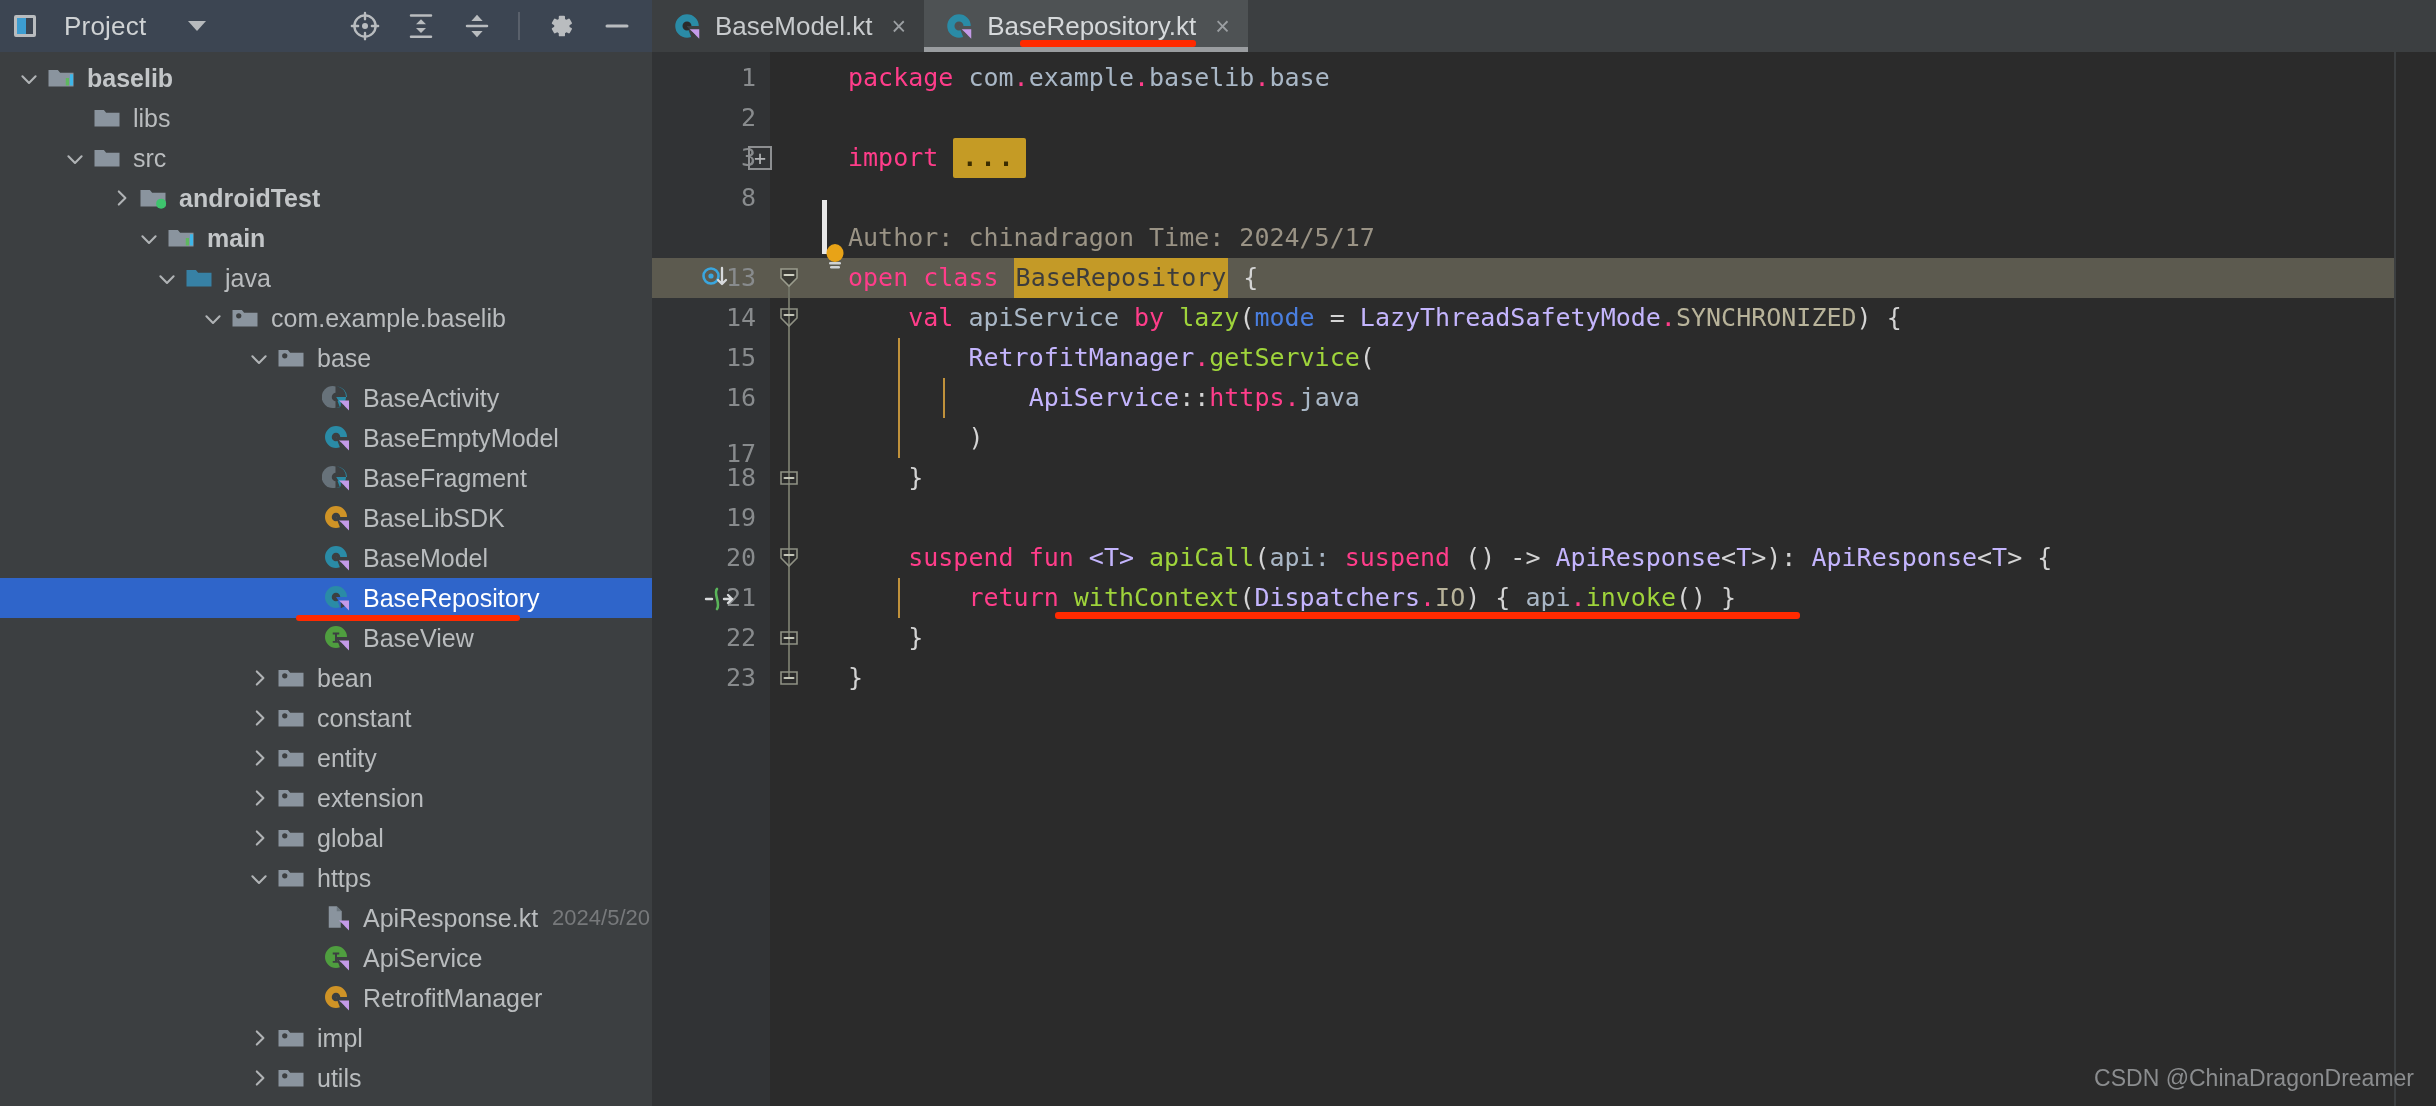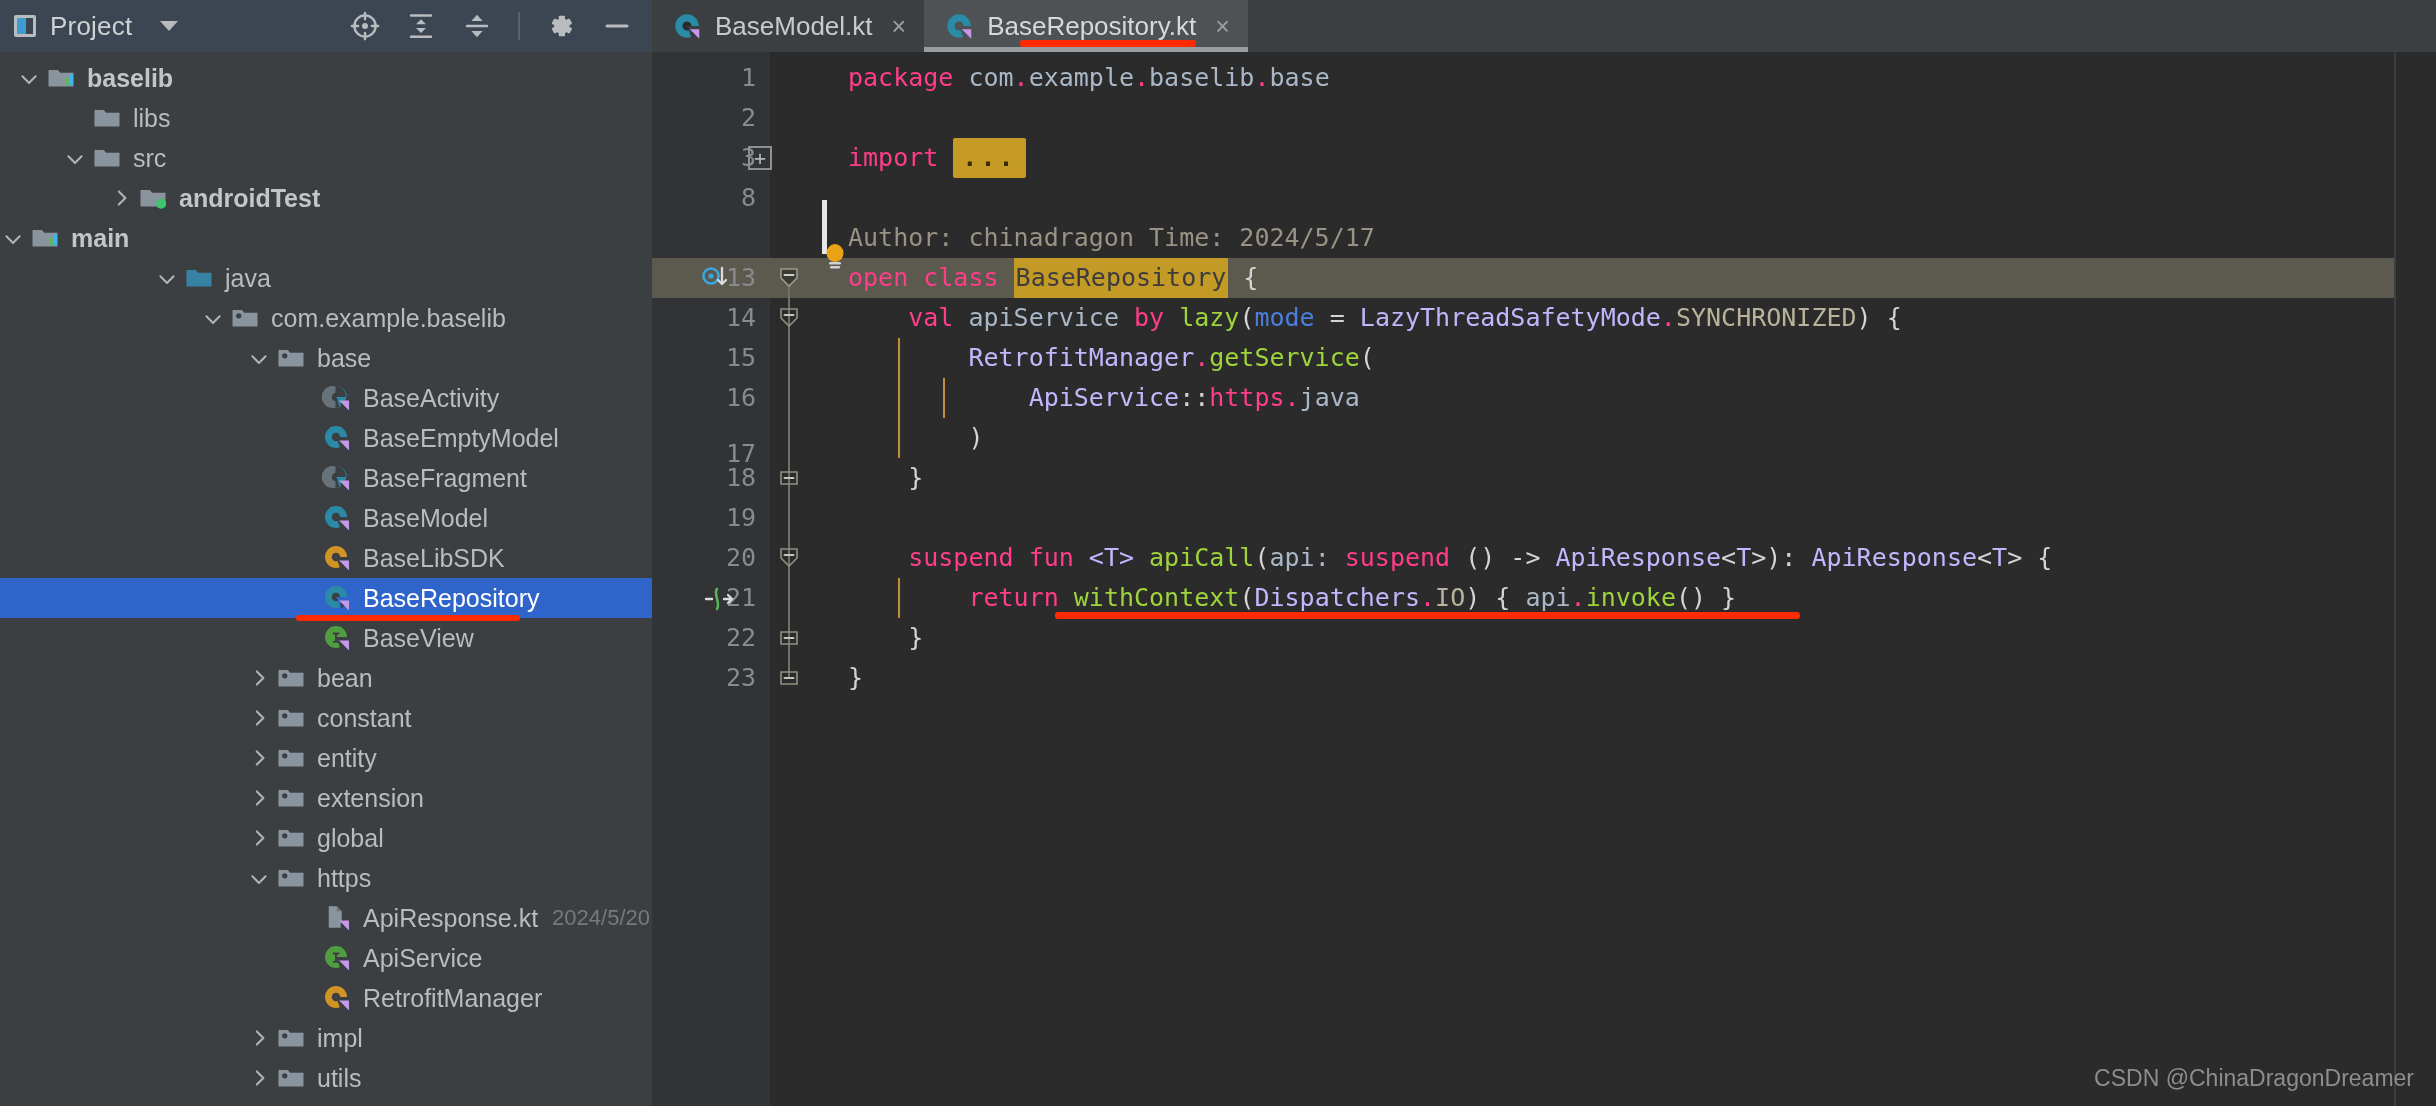--- a/index.html
+++ b/index.html
@@ -15,21 +15,21 @@
   .toprow { display: flex; height: 52px; flex: 0 0 52px; }
 
   
   .proj-header {
     width: 652px; flex: 0 0 652px;
     background: #3c4552;
     display: flex; align-items: center;
     padding: 0 14px;
     position: relative;
   }
-  .proj-header-left { display: flex; align-items: center; gap: 14px; }
+  .proj-header-left { display: flex; align-items: center; gap: 28px; }
   .proj-win-icon {
     width: 22px; height: 22px;
     border: 3px solid #b9bcbf;
     border-radius: 2px;
     position: relative;
     flex: 0 0 22px;
   }
   .proj-win-icon::after {
     content: ""; position: absolute; left: 0px; top: 0px;
     width: 9px; height: 16px; background: #3d9dd1;
@@ -324,21 +324,21 @@
             </svg>
           </span>
           <span>
             <svg class="ico" viewBox="0 0 24 24">
               <path fill="#8a949e" d="M2 5.5h7.5l1.8 2.2H22v11H2z"></path>
                 <circle cx="18.5" cy="16.5" r="4" fill="#3ec46d"></circle>
             </svg>
           </span>
           <span class="row-label bold">androidTest</span>
         </div>
-        <div class="row" style="">
+        <div class="row" style="padding-left: 108px; margin-left: 28px;">
           <span class="arrow">
             <svg width="22" height="22" viewBox="0 0 20 20">
               <path d="M4 8.5l6 6 6-6" fill="none" stroke="#b0b3b5" stroke-width="1.9" stroke-linecap="round" stroke-linejoin="round"></path>
             </svg>
           </span>
           <span>
             <svg class="ico" viewBox="0 0 24 24">
               <path fill="#8a949e" d="M2 5.5h7.5l1.8 2.2H22v11H2z"></path>
                 <rect x="12.5" y="10" width="2.6" height="8" fill="#8a949e"></rect>
                 <rect x="15.8" y="12" width="2.6" height="6" fill="#5fb85f"></rect>
@@ -423,39 +423,39 @@
                 <path fill="#c49ae8" d="M13.6 14h8v8l-4-4z"></path>
                 <path fill="#3c3f41" d="M15 15.4l3.1 3.1-3.1 1.7z"></path>
             </svg>
           </span>
           <span class="row-label">BaseFragment</span>
         </div>
         <div class="row" style="padding-left: 292px;">
           <span class="arrow empty"></span>
           <span>
             <svg class="ico" viewBox="0 0 24 24">
+              <path fill="#cf9326" d="M11.2 2.4a8.8 8.8 0 100 17.6 8.8 8.8 0 003.1-.6l-3.1-8.2h8.8a8.8 8.8 0 00-8.8-8.8z"></path>
+                <path fill="#3c3f41" d="M11.2 7.8a3.4 3.4 0 100 6.8 3.4 3.4 0 001.9-.6l-1.9-2.8h3.4a3.4 3.4 0 00-3.4-3.4z"></path>
+                <path fill="#c49ae8" d="M13.6 14h8v8l-4-4z"></path>
+                <path fill="#3c3f41" d="M15 15.4l3.1 3.1-3.1 1.7z"></path>
+            </svg>
+          </span>
+          <span class="row-label">BaseLibSDK</span>
+        </div>
+        <div class="row" style="padding-left: 292px;">
+          <span class="arrow empty"></span>
+          <span>
+            <svg class="ico" viewBox="0 0 24 24">
               <path fill="#2a8ba6" d="M11.2 2.4a8.8 8.8 0 100 17.6 8.8 8.8 0 003.1-.6l-3.1-8.2h8.8a8.8 8.8 0 00-8.8-8.8z"></path>
                 <path fill="#3c3f41" d="M11.2 7.8a3.4 3.4 0 100 6.8 3.4 3.4 0 001.9-.6l-1.9-2.8h3.4a3.4 3.4 0 00-3.4-3.4z"></path>
                 <path fill="#c49ae8" d="M13.6 14h8v8l-4-4z"></path>
                 <path fill="#3c3f41" d="M15 15.4l3.1 3.1-3.1 1.7z"></path>
             </svg>
           </span>
           <span class="row-label">BaseModel</span>
-        </div>
-        <div class="row" style="padding-left: 292px;">
-          <span class="arrow empty"></span>
-          <span>
-            <svg class="ico" viewBox="0 0 24 24">
-              <path fill="#cf9326" d="M11.2 2.4a8.8 8.8 0 100 17.6 8.8 8.8 0 003.1-.6l-3.1-8.2h8.8a8.8 8.8 0 00-8.8-8.8z"></path>
-                <path fill="#3c3f41" d="M11.2 7.8a3.4 3.4 0 100 6.8 3.4 3.4 0 001.9-.6l-1.9-2.8h3.4a3.4 3.4 0 00-3.4-3.4z"></path>
-                <path fill="#c49ae8" d="M13.6 14h8v8l-4-4z"></path>
-                <path fill="#3c3f41" d="M15 15.4l3.1 3.1-3.1 1.7z"></path>
-            </svg>
-          </span>
-          <span class="row-label">BaseLibSDK</span>
         </div>
         <div class="row sel" style="padding-left: 292px;">
           <span class="arrow empty"></span>
           <span>
             <svg class="ico" viewBox="0 0 24 24">
               <path fill="#2a8ba6" d="M11.2 2.4a8.8 8.8 0 100 17.6 8.8 8.8 0 003.1-.6l-3.1-8.2h8.8a8.8 8.8 0 00-8.8-8.8z"></path>
                 <path fill="#3c3f41" d="M11.2 7.8a3.4 3.4 0 100 6.8 3.4 3.4 0 001.9-.6l-1.9-2.8h3.4a3.4 3.4 0 00-3.4-3.4z"></path>
                 <path fill="#c49ae8" d="M13.6 14h8v8l-4-4z"></path>
                 <path fill="#3c3f41" d="M15 15.4l3.1 3.1-3.1 1.7z"></path>
             </svg>

